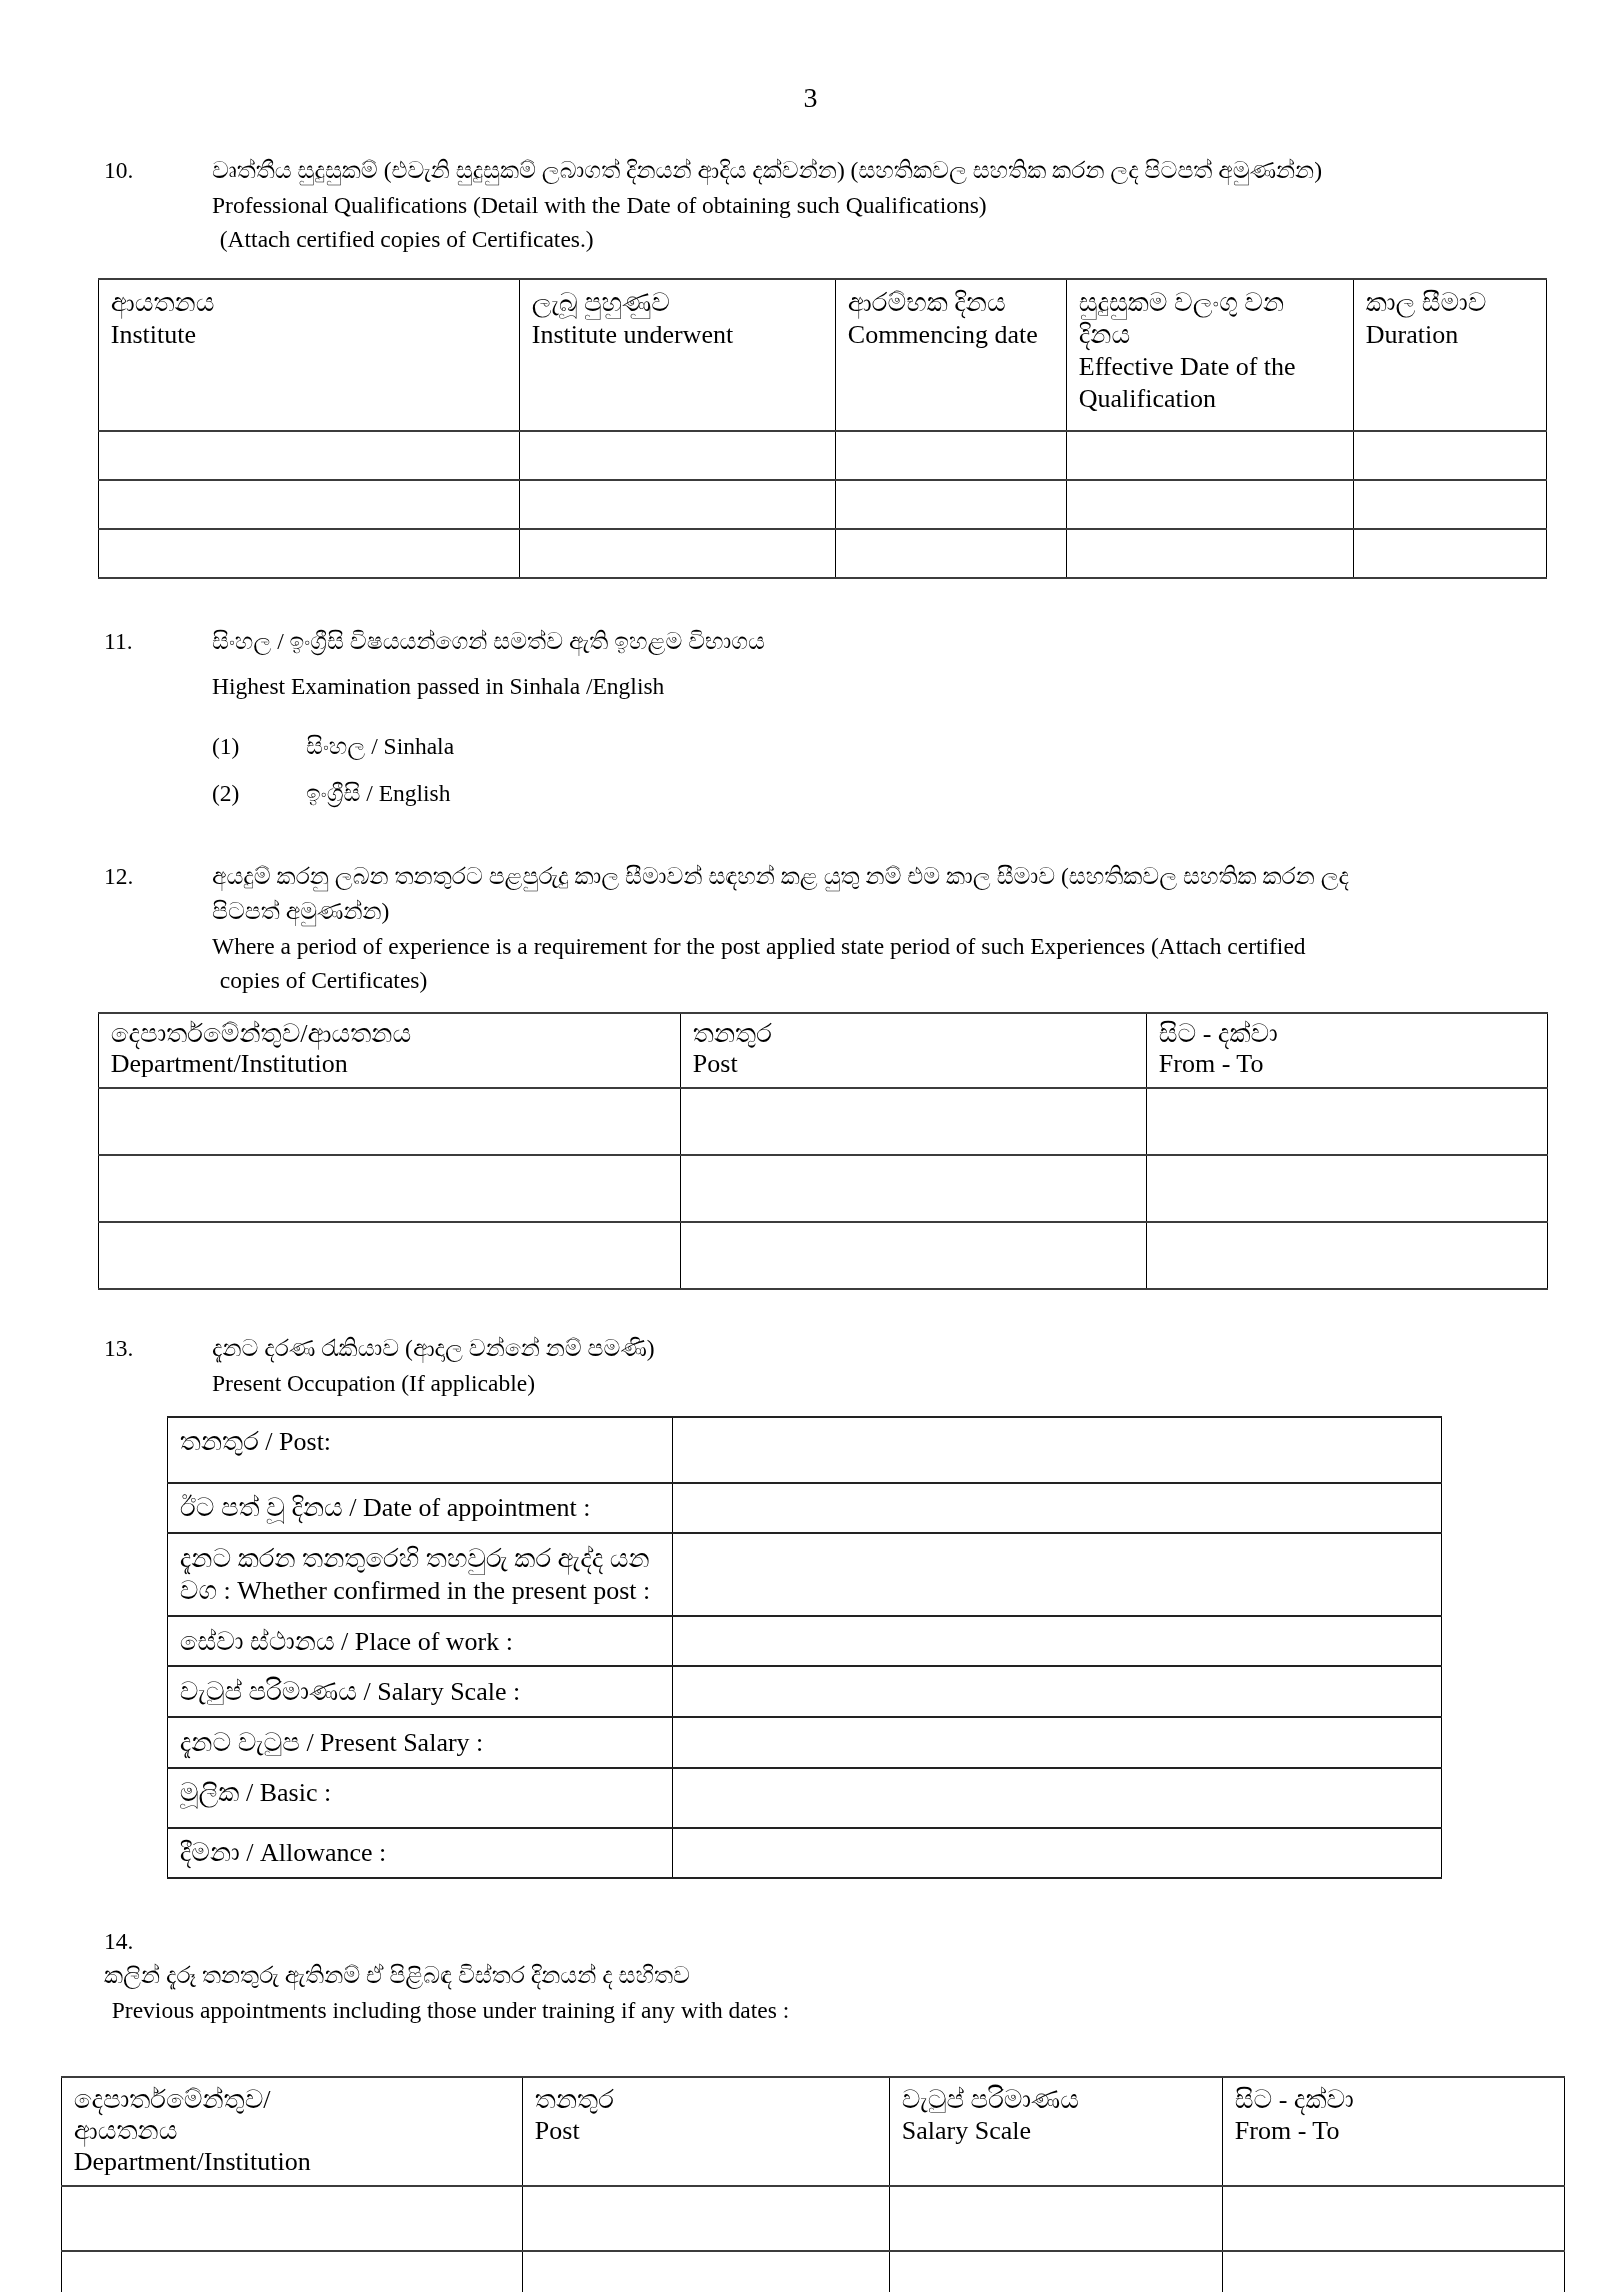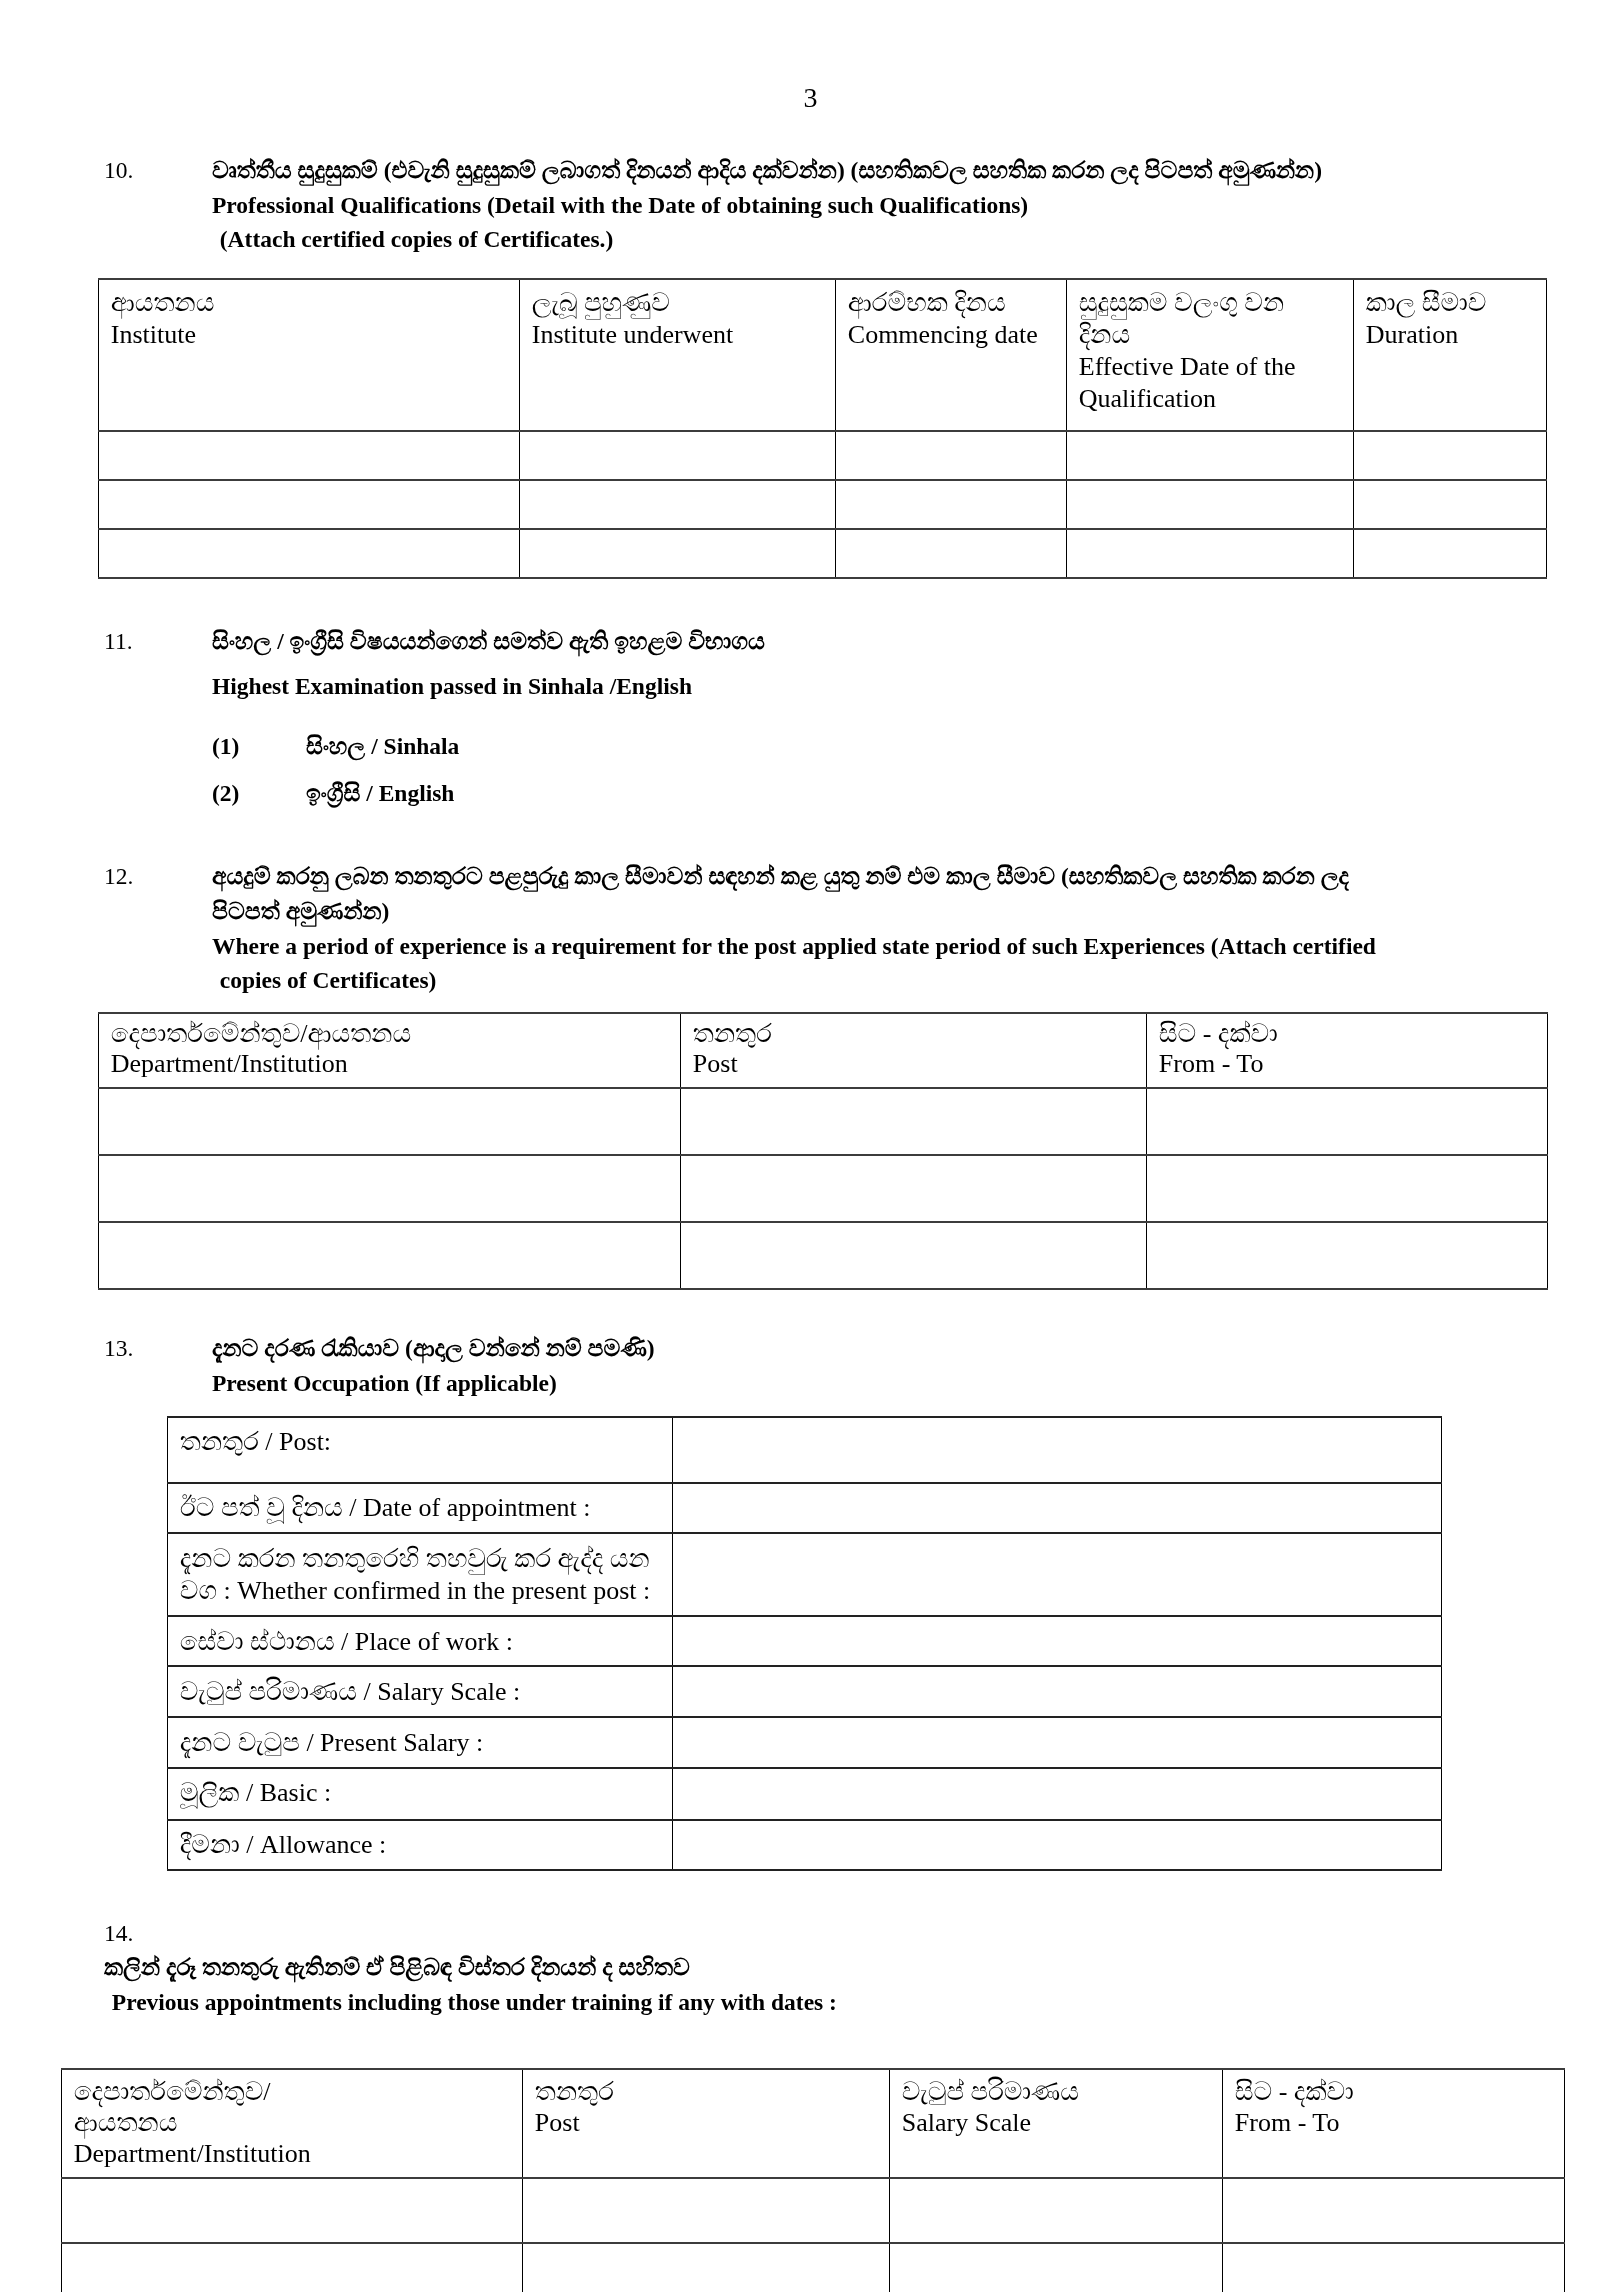--- a/index.html
+++ b/index.html
@@ -7,21 +7,21 @@
   .page {
     width:1621px; height:2293px; background:#ffffff; color:#000;
     font-family:"Liberation Serif","DejaVu Serif",serif;
     font-size:23.5px; overflow:hidden; position:relative;
   }
   .page-number { text-align:center; padding-top:82px; font-size:28px; }
 
   
   .item { display:flex; margin-left:104px; margin-right:63px; }
   .item .num { width:108px; flex-shrink:0; line-height:34px; }
-  .item .content { flex:1;font-weight:bold; }
+  .item .content { flex:1; }
   .line { line-height:34px; }
   .line.si { line-height:35px; }
   .indent8 { padding-left:7.8px; }
 
   .subitems { margin-top:25.5px; }
   .subrow { display:flex; line-height:34px; margin-top:12.7px; }
   .subrow .subnum { width:94px; flex-shrink:0; }
 
   
   table { border-collapse:collapse; table-layout:fixed; }
@@ -226,21 +226,21 @@
       <td></td>
     </tr>
     <tr style="height:44px">
       <td lang="si">වැටුප් පරිමාණය / Salary Scale :</td>
       <td></td>
     </tr>
     <tr style="height:49px">
       <td lang="si">දැනට වැටුප / Present Salary :</td>
       <td></td>
     </tr>
-    <tr style="height:52px">
+    <tr style="height:60px">
       <td lang="si">මූලික / Basic :</td>
       <td></td>
     </tr>
     <tr style="height:49px">
       <td lang="si">දීමනා / Allowance :</td>
       <td></td>
     </tr>
   </tbody>
     </table>
 

